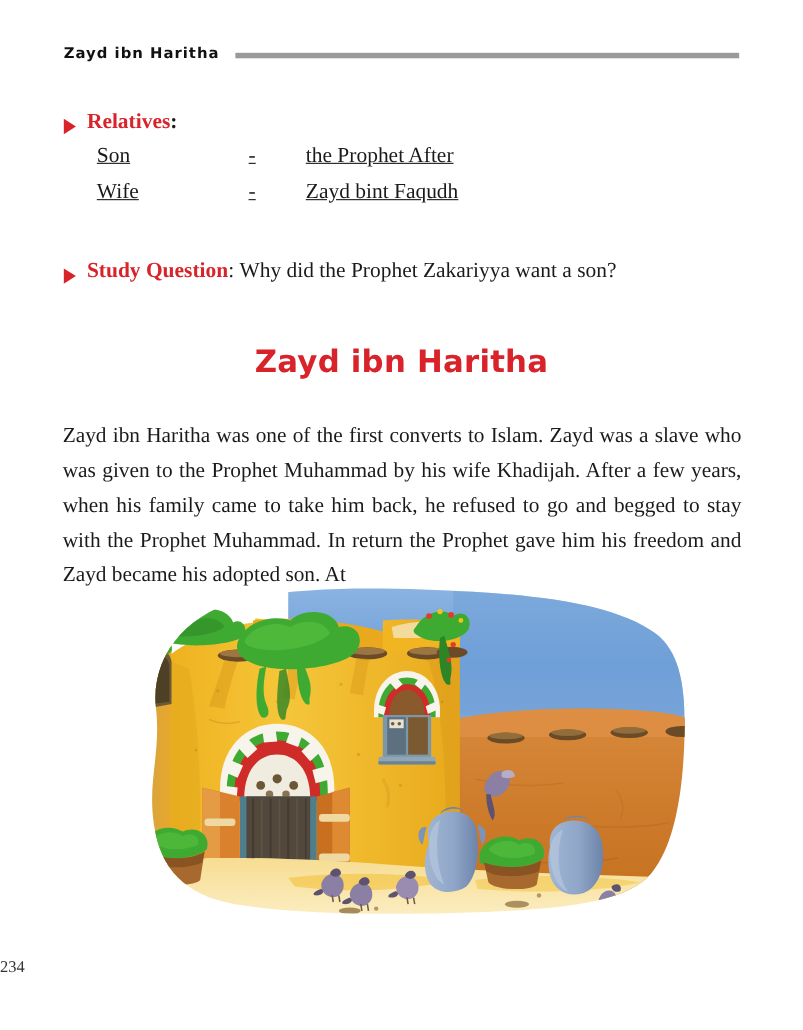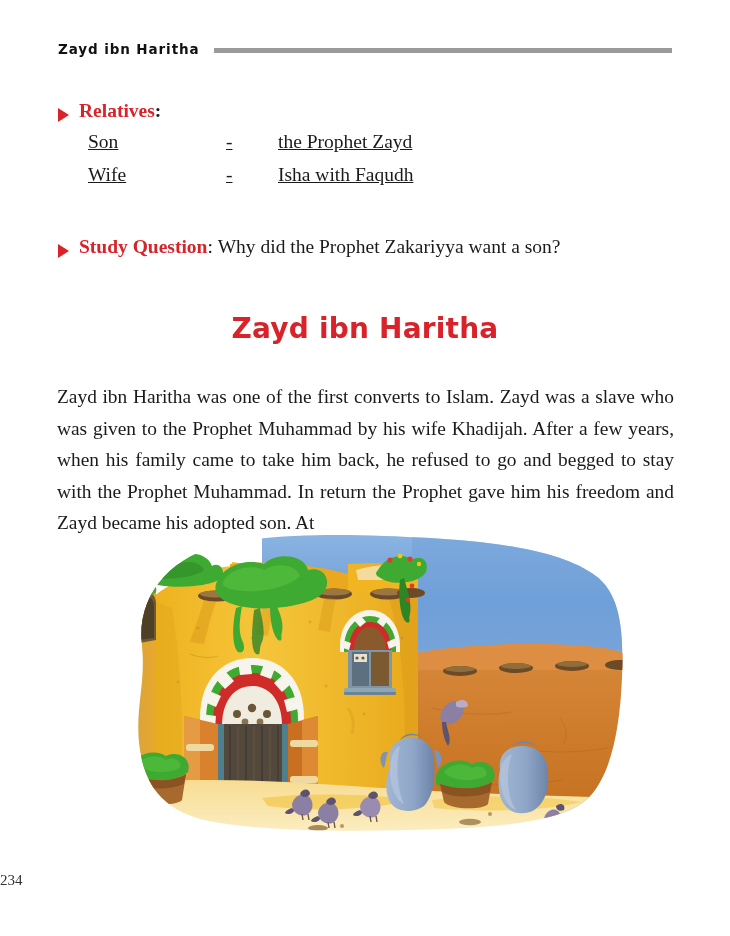--- a/index.html
+++ b/index.html
@@ -163,26 +163,26 @@
   <div class="bullet-row" id="relatives-block">
     <span class="bullet-tri"></span>
     <span class="bullet-label"><span>Relatives</span><span class="punct">:</span></span>
   </div>
 
   <table class="relatives-table">
     <tbody>
       <tr>
         <td class="rel-role">Son</td>
         <td class="rel-dash">-</td>
-        <td class="rel-name">the Prophet Zayd</td>
+        <td class="rel-name">the Prophet After</td>
       </tr>
       <tr>
         <td class="rel-role">Wife</td>
         <td class="rel-dash">-</td>
-        <td class="rel-name">Isha with Faqudh</td>
+        <td class="rel-name">Zayd bint Faqudh</td>
       </tr>
     </tbody>
   </table>
 
   <div class="bullet-row" id="study-block">
     <span class="bullet-tri"></span>
     <span><span class="bullet-label">Study Question</span><span class="bullet-text">:</span><span class="bullet-text">&nbsp;</span><span class="bullet-text">Why did the Prophet Zakariyya want a son?</span></span>
   </div>
 
   <div class="section-heading">Zayd ibn Haritha</div>

